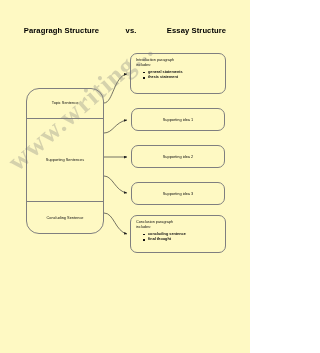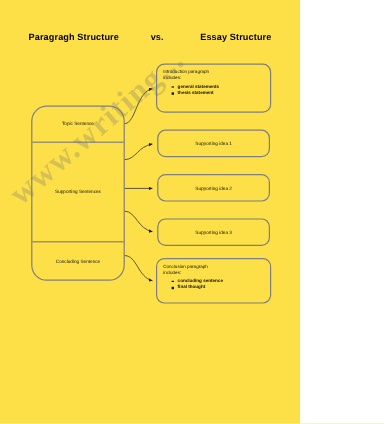--- a/index.html
+++ b/index.html
@@ -14,21 +14,21 @@
     overflow: hidden;
     font-family: "Liberation Sans", sans-serif;
     color: #000000;
   }
 
   #page {
     position: absolute;
     left: 0; top: 0;
     width: 250px;
     height: 353px;
-    background: #fde047;
+    background: #fef9c3;
   }
 
   
   .title-row {
     position: absolute;
     left: 0;
     top: 26px;
     width: 250px;
     text-align: center;
     font-size: 7.6px;

